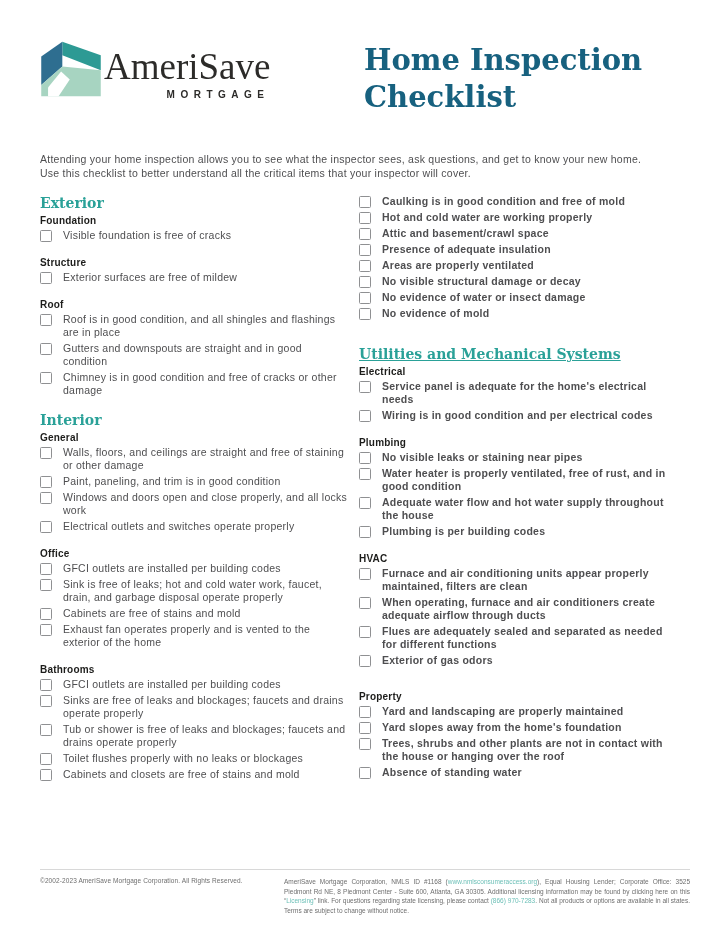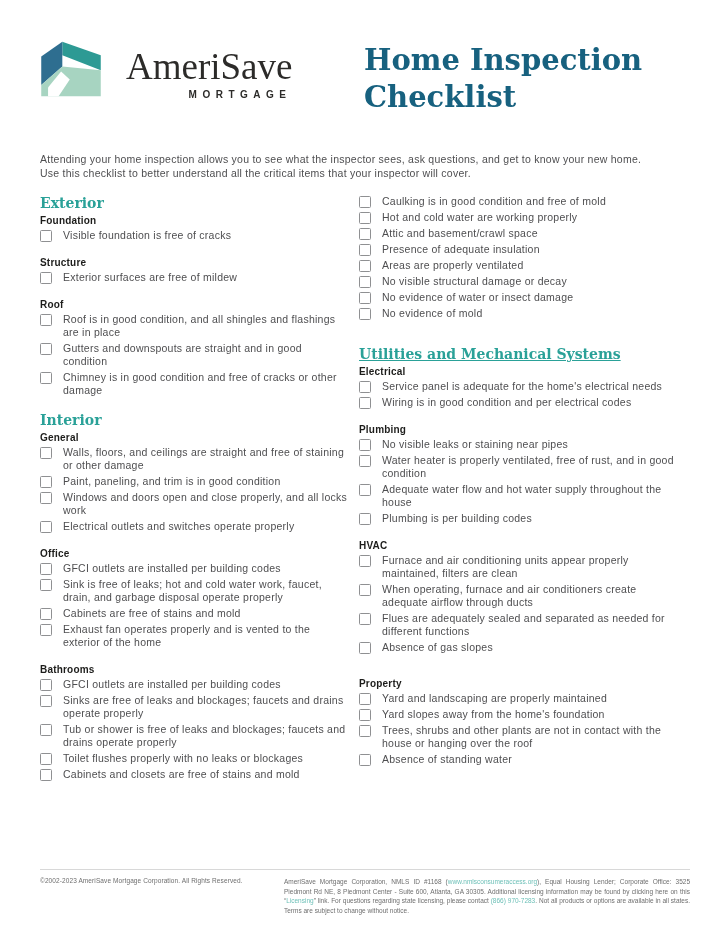--- a/index.html
+++ b/index.html
@@ -7,21 +7,21 @@
     position:relative;
     width:720px; height:931px;
     background:#ffffff;
     box-sizing:border-box;
     padding:40px 34px 0 40px;
     font-family:"Liberation Sans", sans-serif;
     overflow:hidden;
   }
   
   .header { display:flex; justify-content:space-between; align-items:flex-start; }
-  .logo { display:flex; align-items:flex-start; gap:24px; }
+  .logo { display:flex; align-items:flex-start; gap:2px; }
   .logo-mark { width:62px; height:58px; flex:0 0 auto; }
   .brand {
     font-family:"Liberation Serif", serif;
     font-size:37px; line-height:1; color:#2c2b29; margin-top:8px;
   }
   .tagline {
     font-size:10px; font-weight:bold; letter-spacing:5.5px;
     color:#2c2b29; margin-top:4px; text-align:right; padding-right:1px;
   }
   .title {
@@ -50,21 +50,21 @@
   .subhead {
     font-size:10px; font-weight:bold; color:#1d1d1b;
     margin:0 0 3px; letter-spacing:0.2px;
   }
   .item {
     display:flex; gap:11px; margin-bottom:3px;
     font-size:10.5px; line-height:13px; letter-spacing:0.25px;
     color:#4e4e50;
   }
   .item .itx { flex:1; max-width:285px; }
-  .col-right .item .itx { max-width:296px; }
+  .col-right .item .itx { max-width:296px;font-weight:bold; }
   .cb {
     flex:0 0 auto; width:10px; height:10px;
     border:1px solid #8f9092; border-radius:1.5px;
     background:#ffffff; margin-top:1px;
   }
   
   .footer {
     position:absolute; left:40px; right:30px; bottom:16px;
     border-top:1px solid #d8d8d8; padding-top:7px;
     display:flex; gap:16px;
@@ -286,21 +286,21 @@
           <div class="item">
             <span class="cb"></span>
             <span class="itx">When operating, furnace and air conditioners create adequate airflow through ducts</span>
           </div>
           <div class="item">
             <span class="cb"></span>
             <span class="itx">Flues are adequately sealed and separated as needed for different functions</span>
           </div>
           <div class="item">
             <span class="cb"></span>
-            <span class="itx">Absence of gas slopes</span>
+            <span class="itx">Exterior of gas odors</span>
           </div>
       </div>
 
       <div class="group extra-gap">
         <h3 class="subhead">Property</h3>
         <div class="item">
             <span class="cb"></span>
             <span class="itx">Yard and landscaping are properly maintained</span>
           </div>
           <div class="item">

